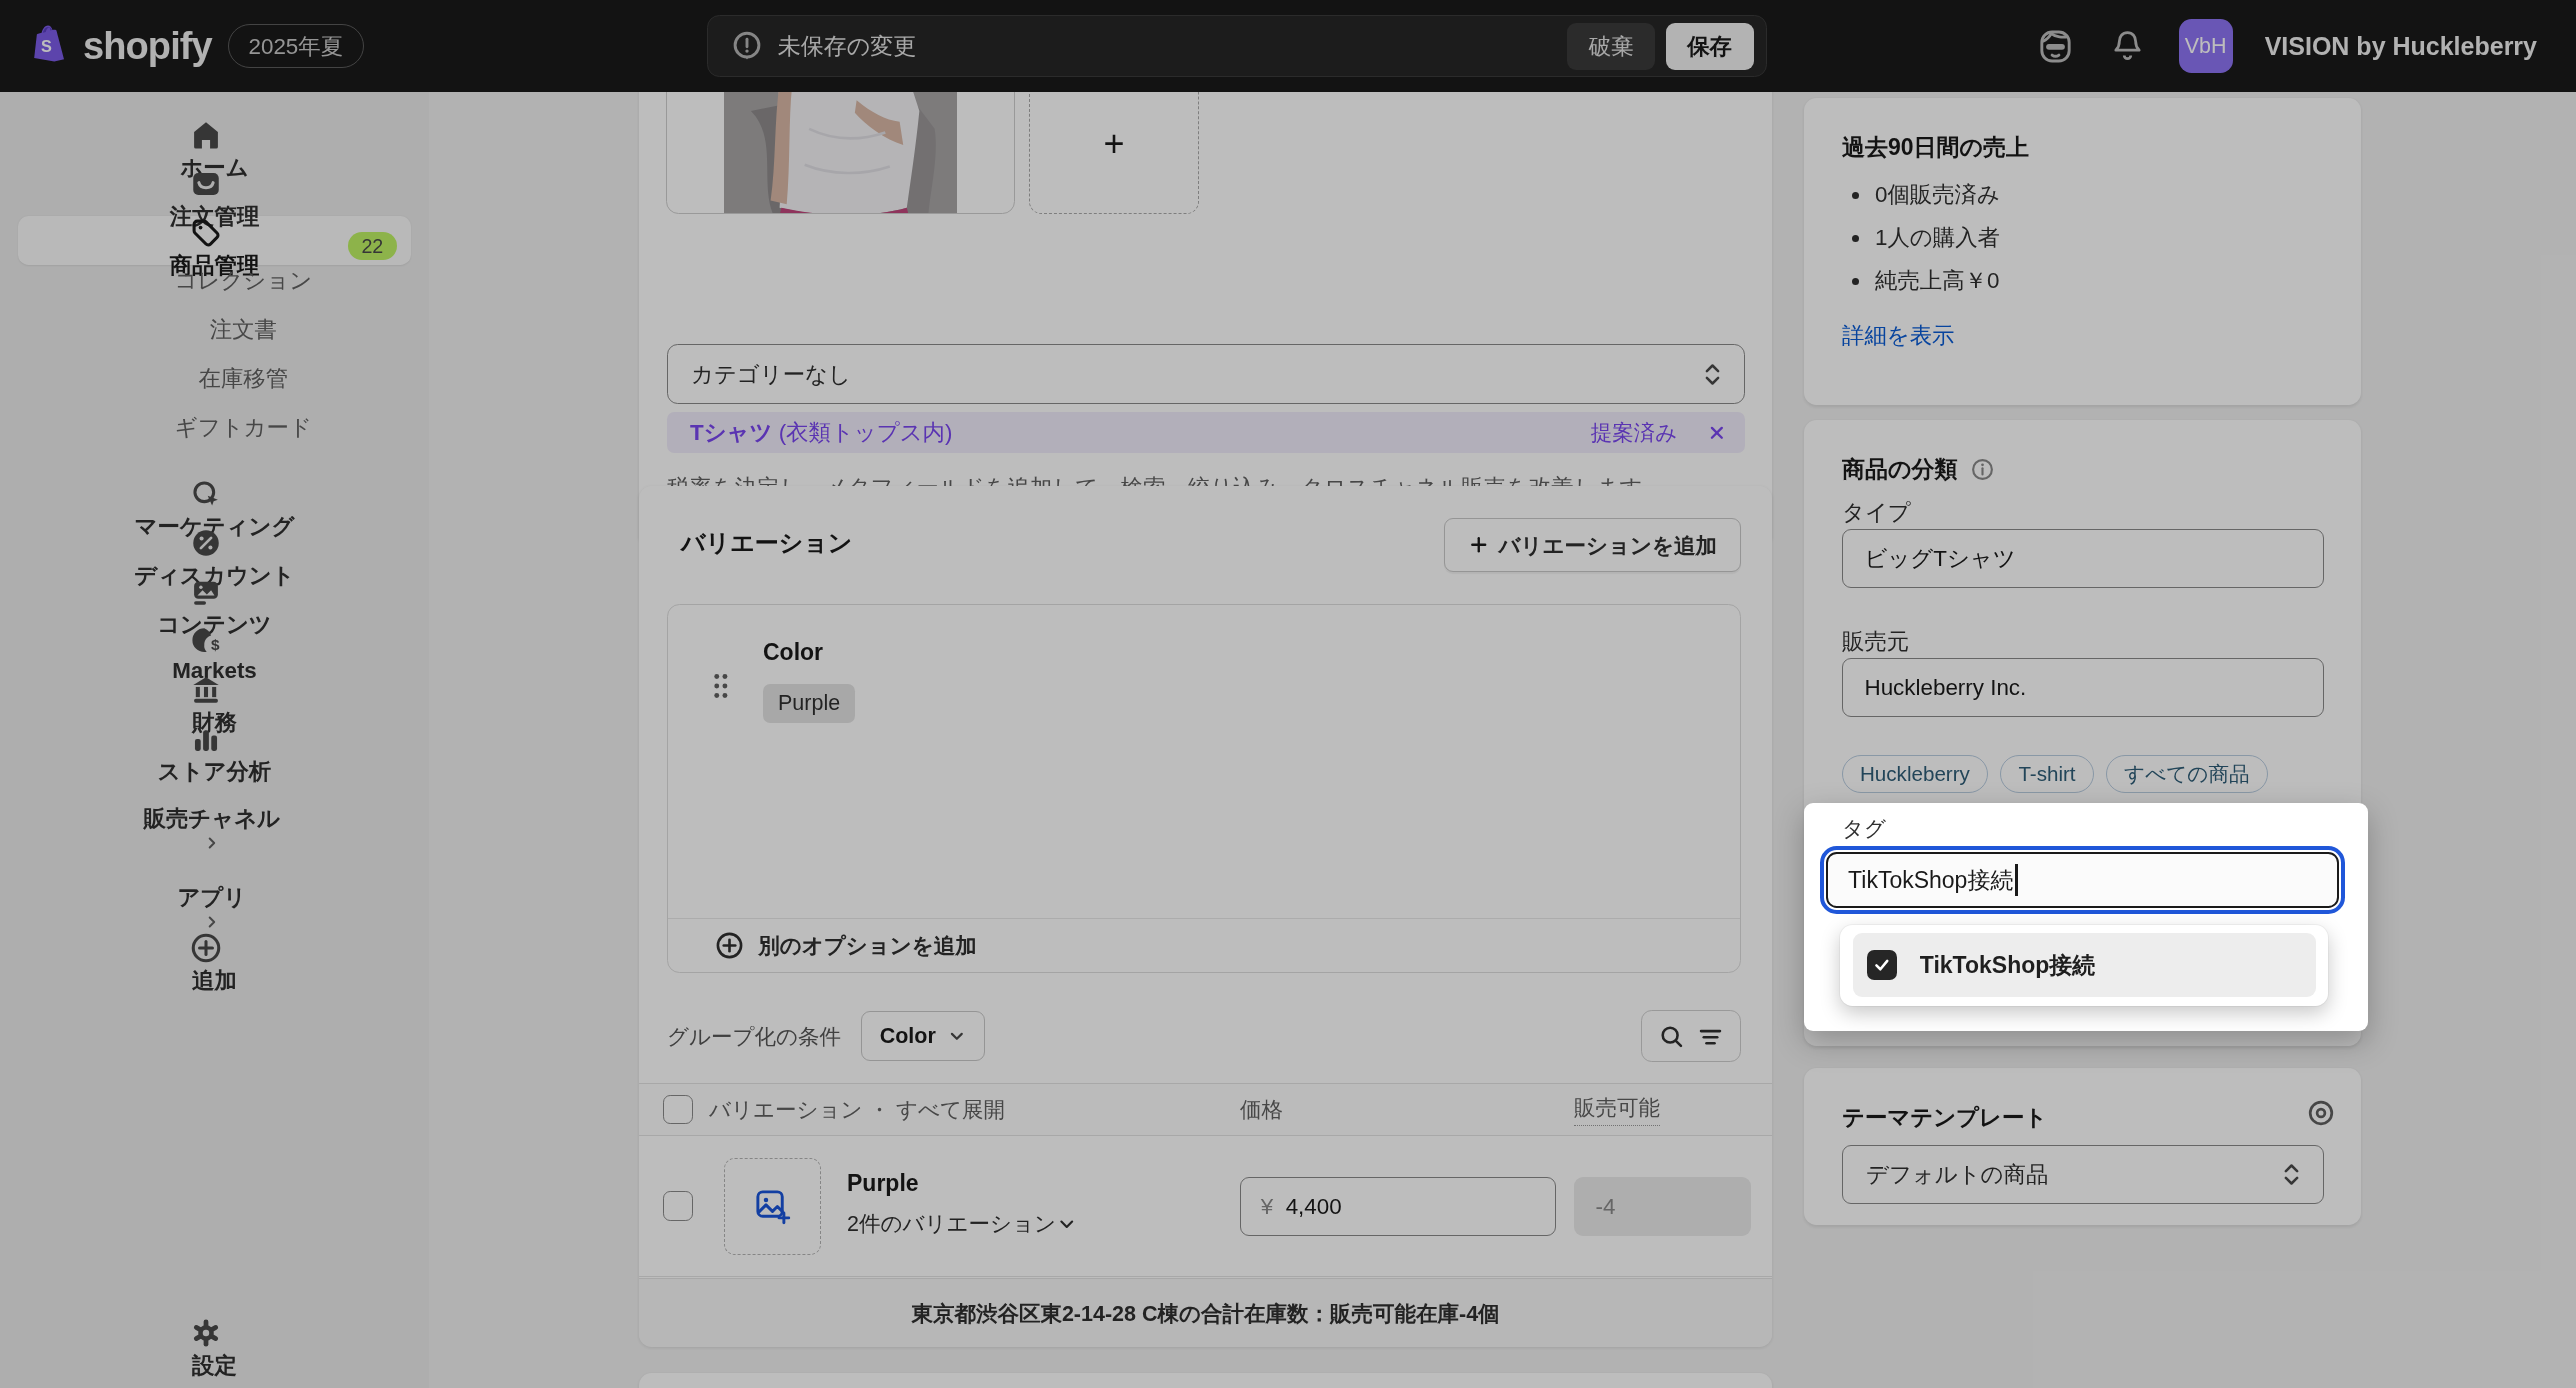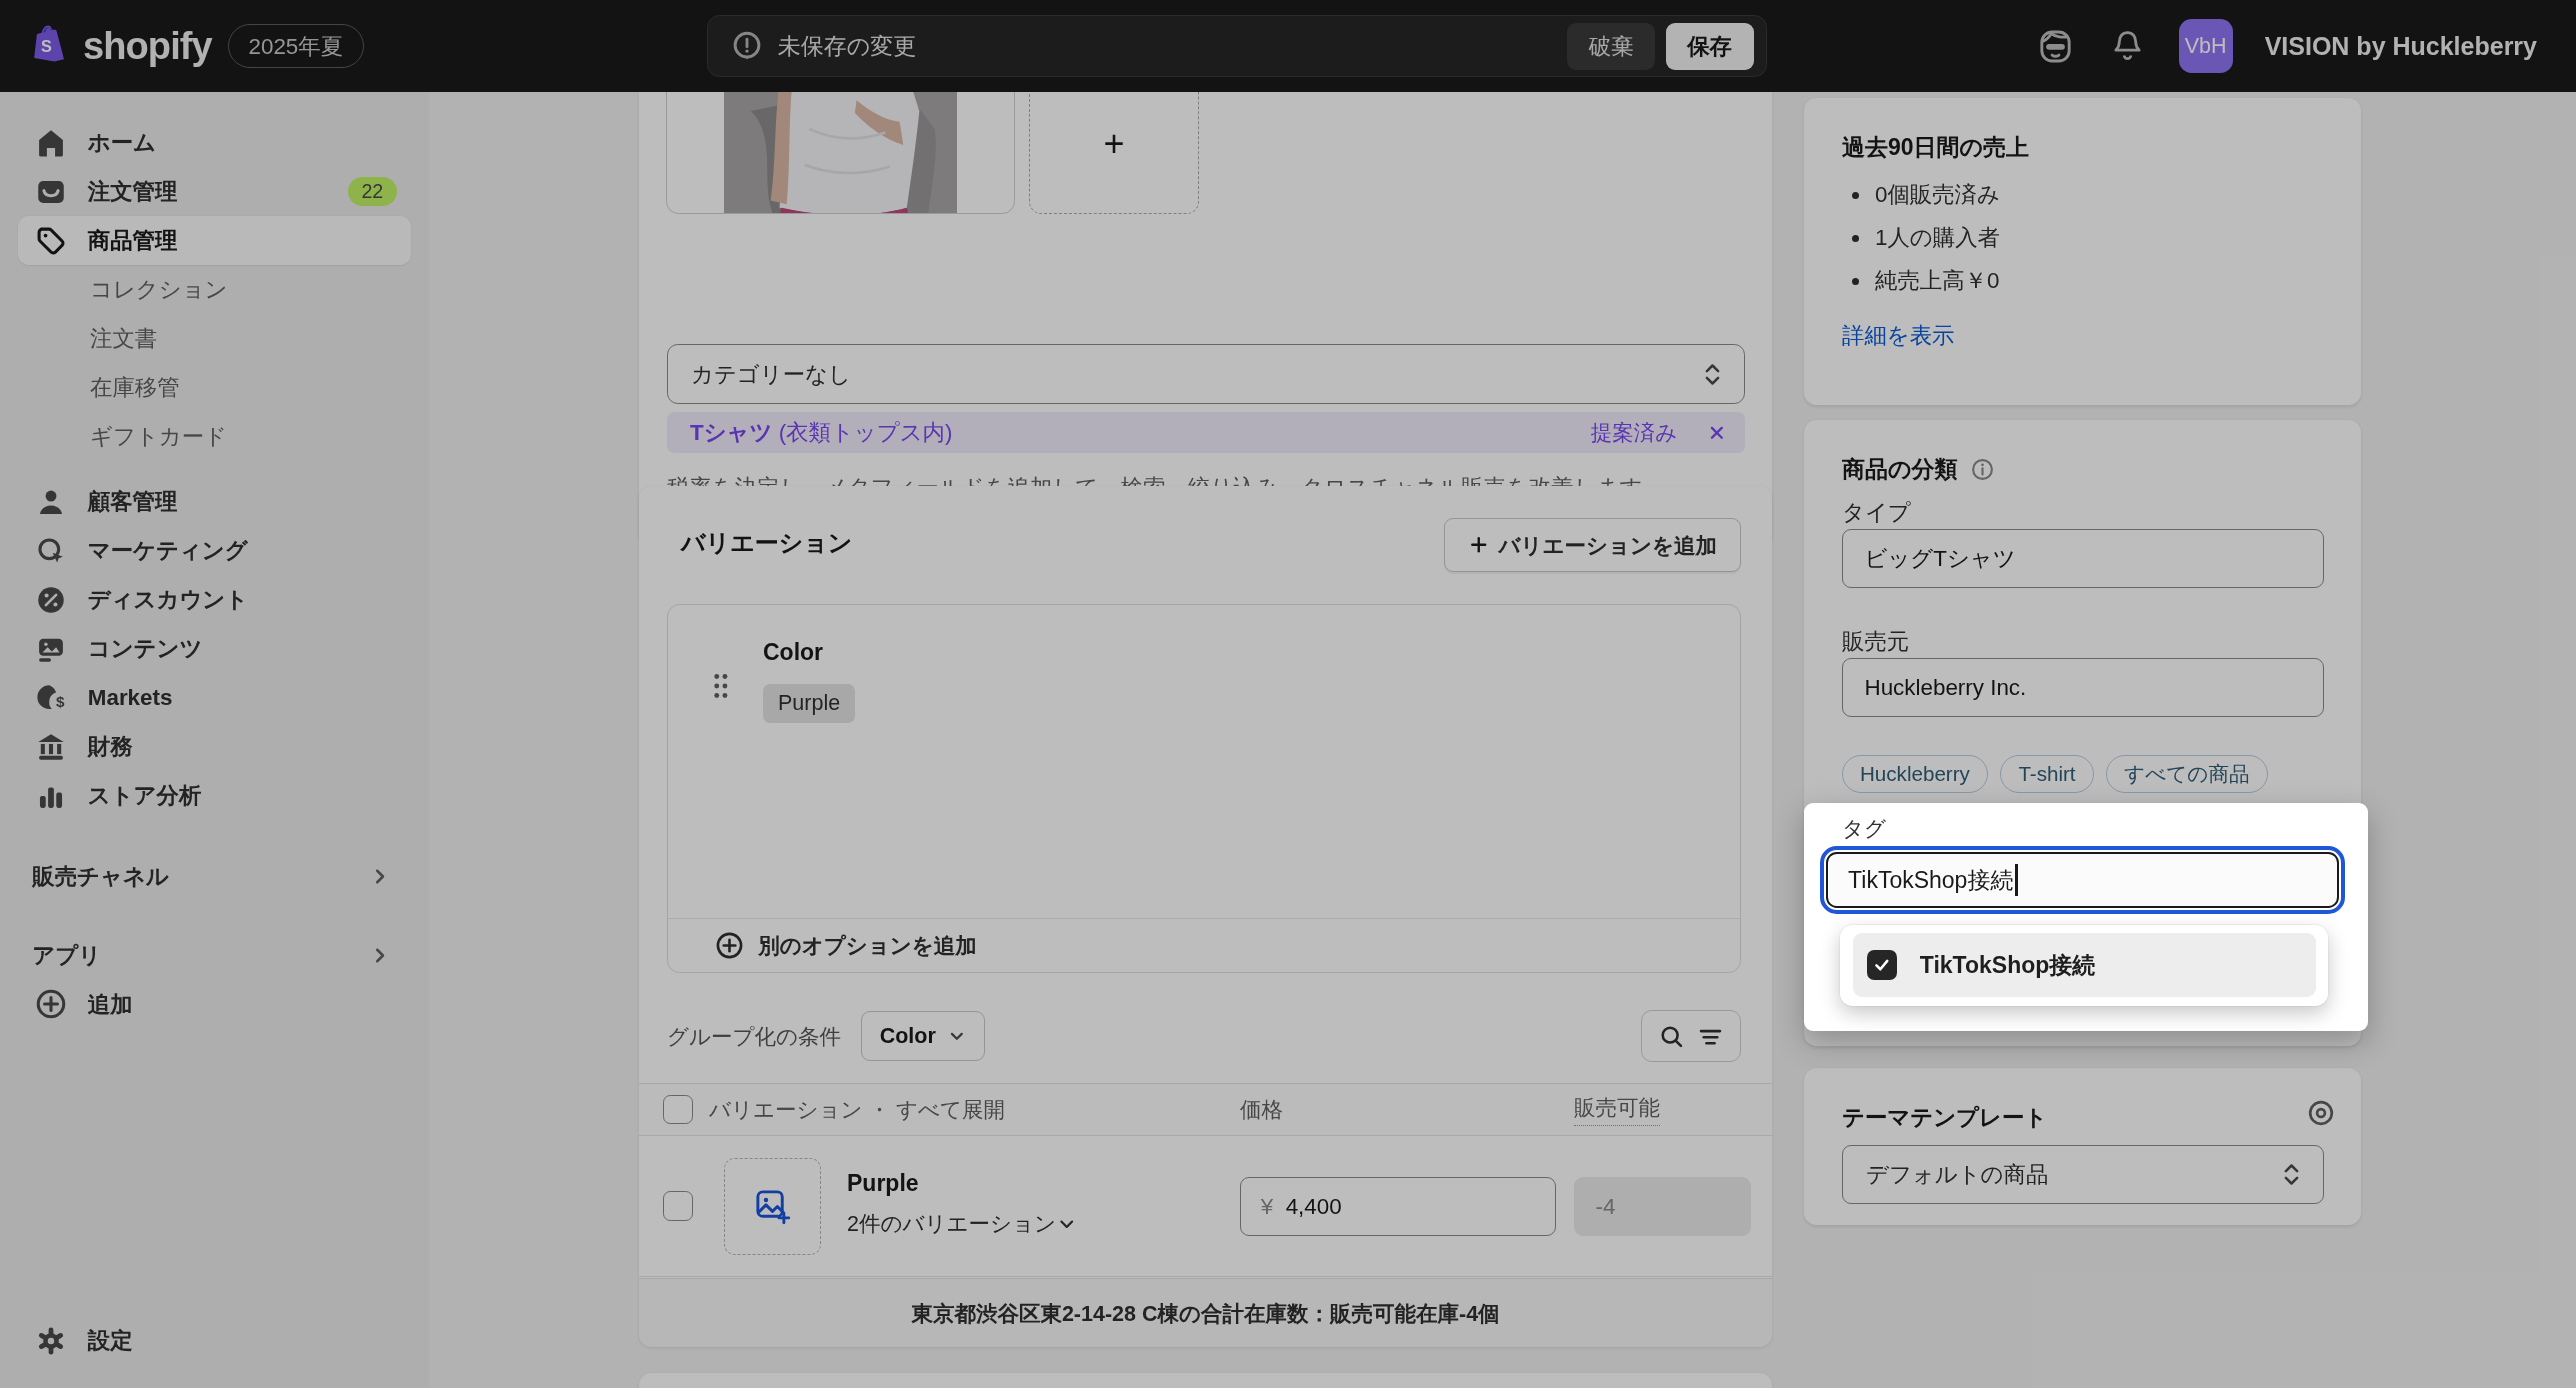--- a/index.html
+++ b/index.html
@@ -26,21 +26,21 @@
   .btn-save{background:#f2f2f2;color:#1a1a1a;border:none;border-radius:9px;height:47px;padding:0 21.5px;
     font-size:22.4px;font-weight:700;font-family:inherit;}
   .top-right{position:absolute;right:39px;top:0;height:92px;display:flex;align-items:center;gap:32px;}
   .avatar{width:54px;height:54px;border-radius:12.5px;background:#8e74f5;color:#fff;font-size:21.5px;
     display:flex;align-items:center;justify-content:center;}
   .store-name{color:#f0f0f0;font-size:25px;font-weight:600;}
 
   
   .sidebar{position:absolute;left:0;top:92px;width:429px;height:1296px;background:var(--sidebar);z-index:10;}
   .nav{padding-top:26px;}
-  .nav-row{height:49px;margin:0 18px;border-radius:10.7px;display:flex;align-items:center;padding:0 14.3px;}
+  .nav-row{height:49px;margin:0 18px;border-radius:10.7px;display:flex;align-items:center;padding:0 14.3px;flex-direction:column;}
   .nav-row .nicon{width:34px;margin-left:1.8px;margin-right:19.7px;flex:none;}
   .nav-label{font-size:22.4px;font-weight:600;color:var(--txt);}
   .nav-row.sub{padding-left:72px;}
   .nav-row.sub .nav-label{font-weight:400;color:var(--sub);}
   .nav-row.active{background:#fafafa;box-shadow:0 0.9px 1.8px rgba(0,0,0,.08);}
   .nav-row.active .nav-label{font-weight:700;color:#1a1a1a;}
   .nav-badge{margin-left:auto;background:#bef264;color:#4a4a4a;font-size:19.7px;border-radius:894px;padding:2.7px 13.4px;}
   .nav-gap-sm{height:16px;} .nav-gap-md{height:32px;} .nav-gap-lg{height:29.5px;}
   .nav-row.head{justify-content:space-between;padding-right:19.7px;}
   .settings-row{position:absolute;left:0;bottom:23px;width:429px;}
@@ -367,27 +367,20 @@
           <span class="nav-label">注文書</span>
         </div>
       <div class="nav-row sub">
           <span class="nav-label">在庫移管</span>
         </div>
       <div class="nav-row sub">
           <span class="nav-label">ギフトカード</span>
         </div>
       <div class="nav-gap-sm"></div>
       <div class="nav-row">
-        <svg class="nicon" width="34" height="34" viewBox="0 0 20 20" fill="#4a4a4a">
-            <circle cx="10" cy="6.5" r="3.2"></circle>
-            <path d="M3.5 17c.8-3.4 3.4-5 6.5-5s5.7 1.6 6.5 5z"></path>
-          </svg>
-        <span class="nav-label">顧客管理</span>
-      </div>
-      <div class="nav-row">
         <svg class="nicon" width="34" height="34" viewBox="0 0 20 20" fill="none" stroke="#4a4a4a" stroke-width="1.8">
             <circle cx="9" cy="9" r="5.5"></circle>
             <path d="M11 11l6 2.4-2.5.9-.9 2.5z" fill="#4a4a4a" stroke="none"></path>
           </svg>
         <span class="nav-label">マーケティング</span>
       </div>
       <div class="nav-row">
         <svg class="nicon" width="34" height="34" viewBox="0 0 20 20">
             <circle cx="10" cy="10" r="7.5" fill="#4a4a4a"></circle>
             <line x1="7" y1="13" x2="13" y2="7" stroke="#ebebeb" stroke-width="1.6" stroke-linecap="round"></line>

